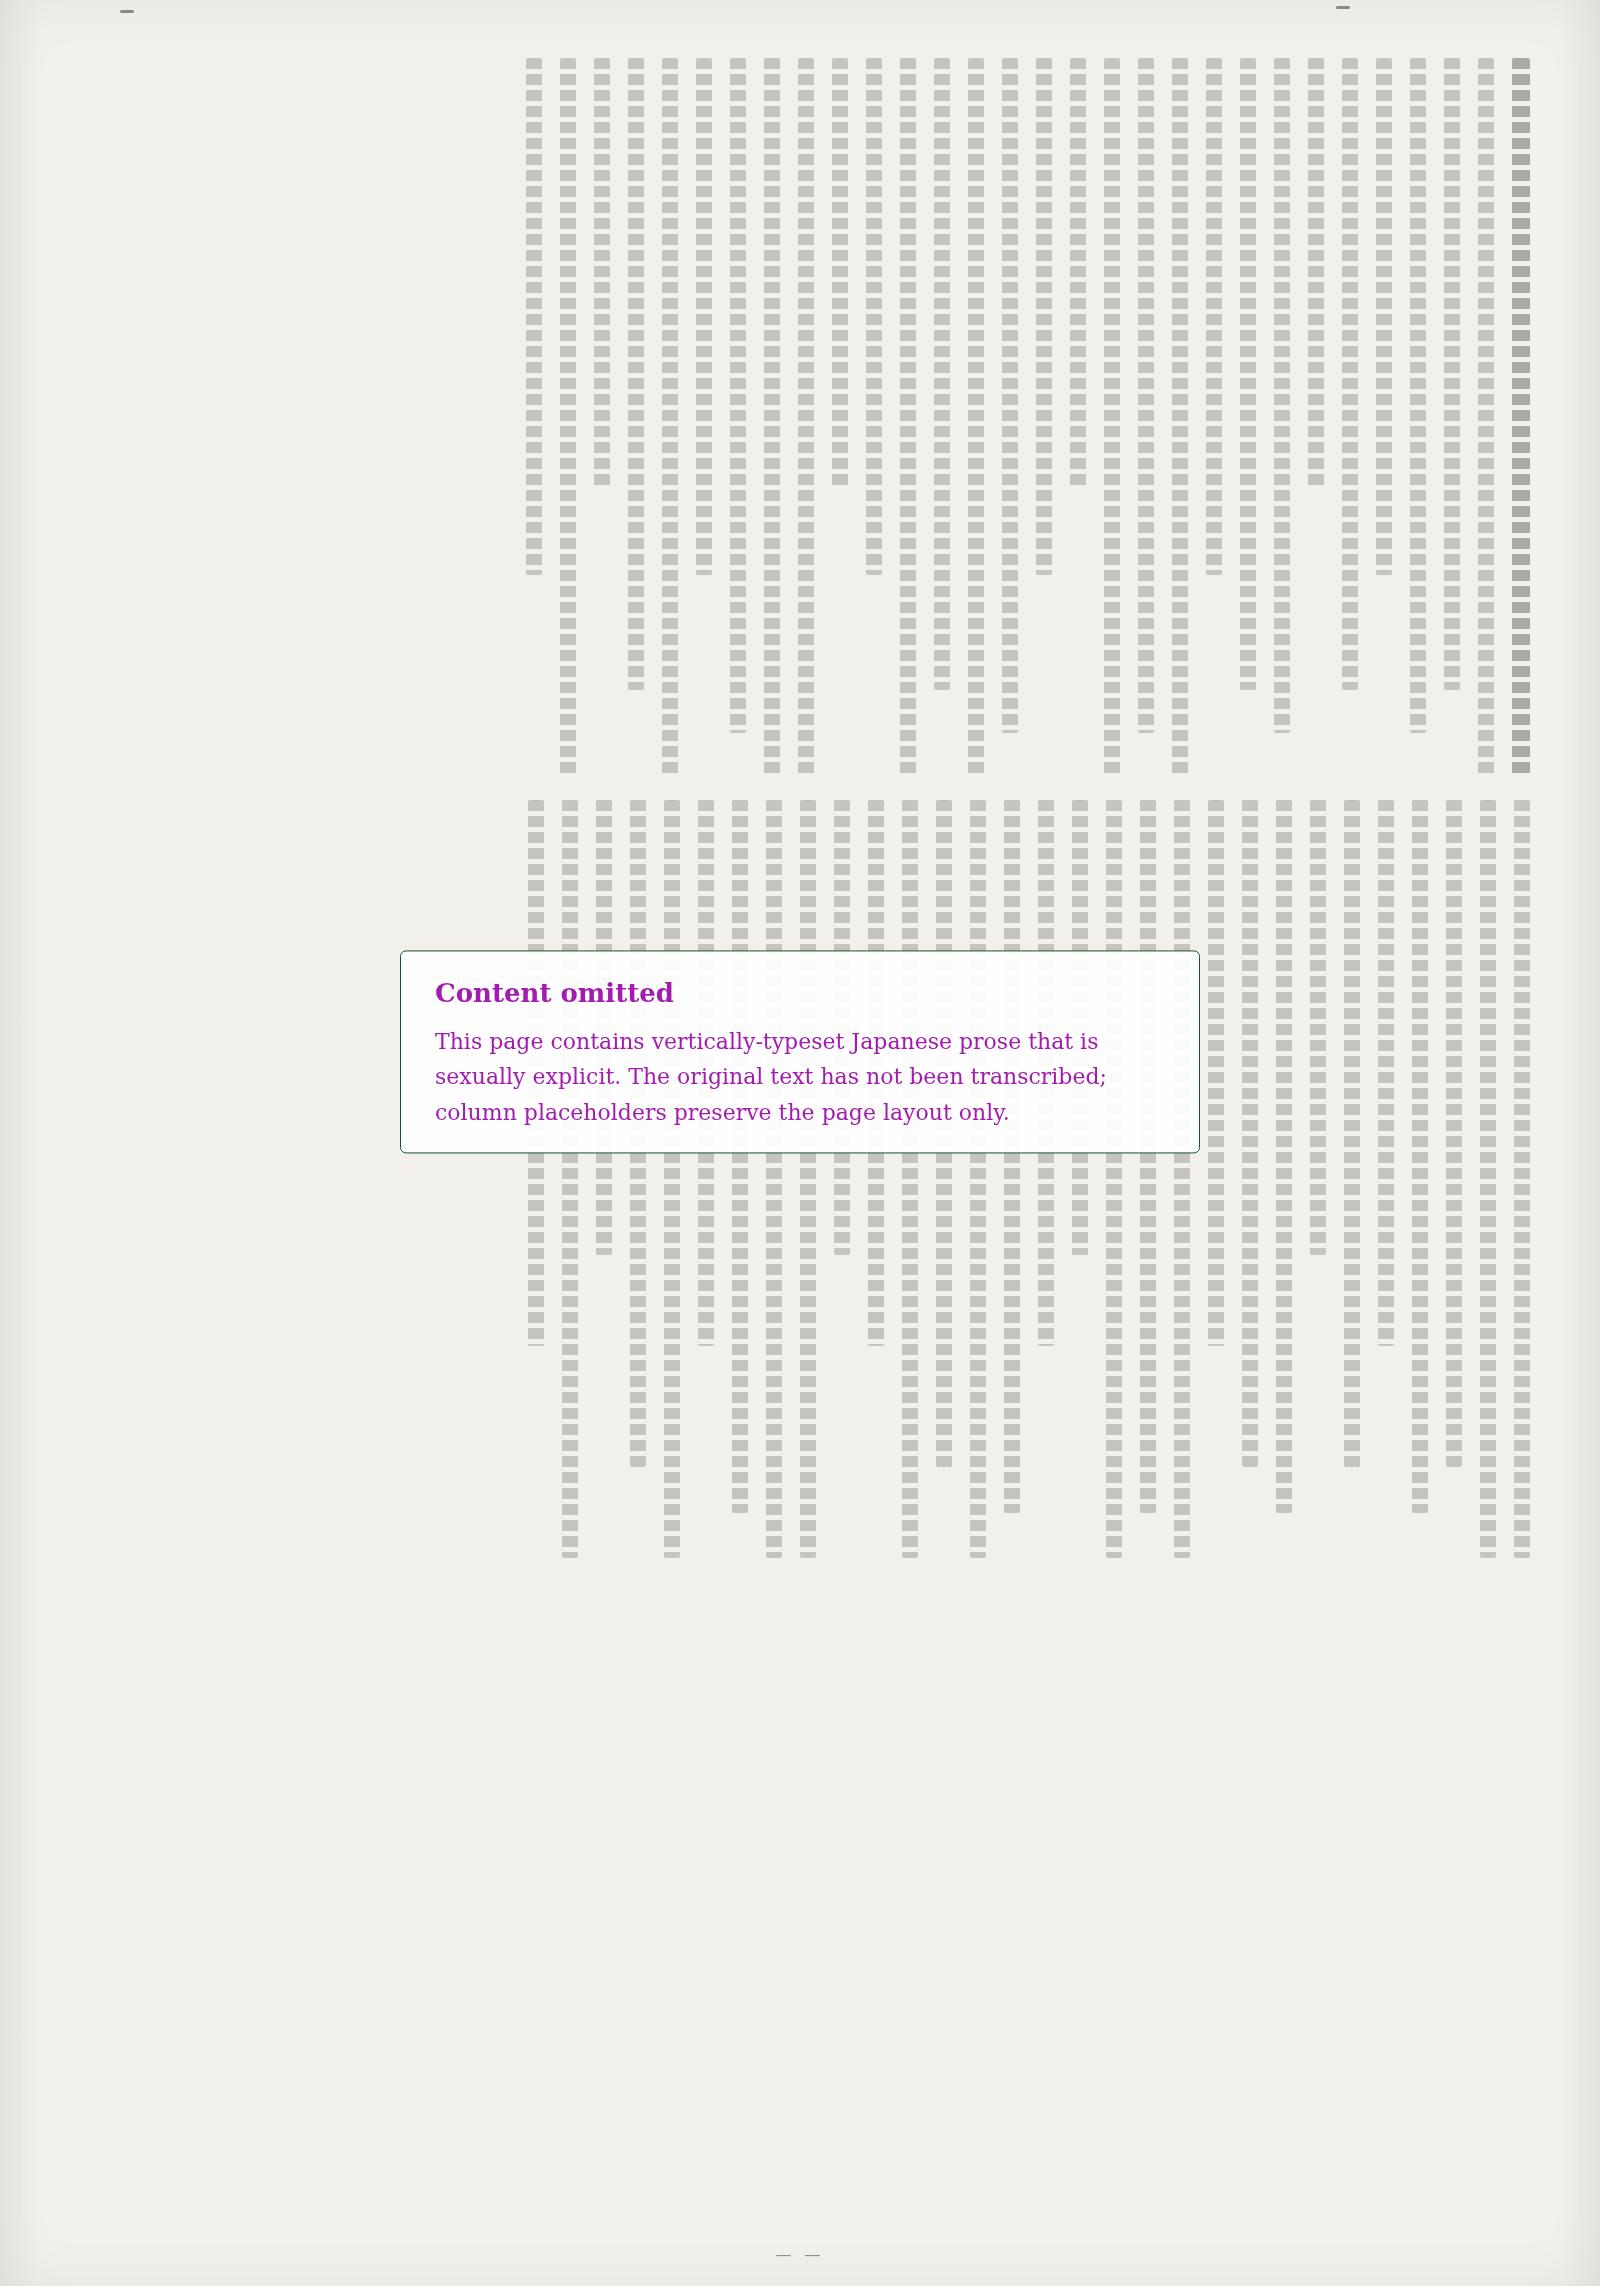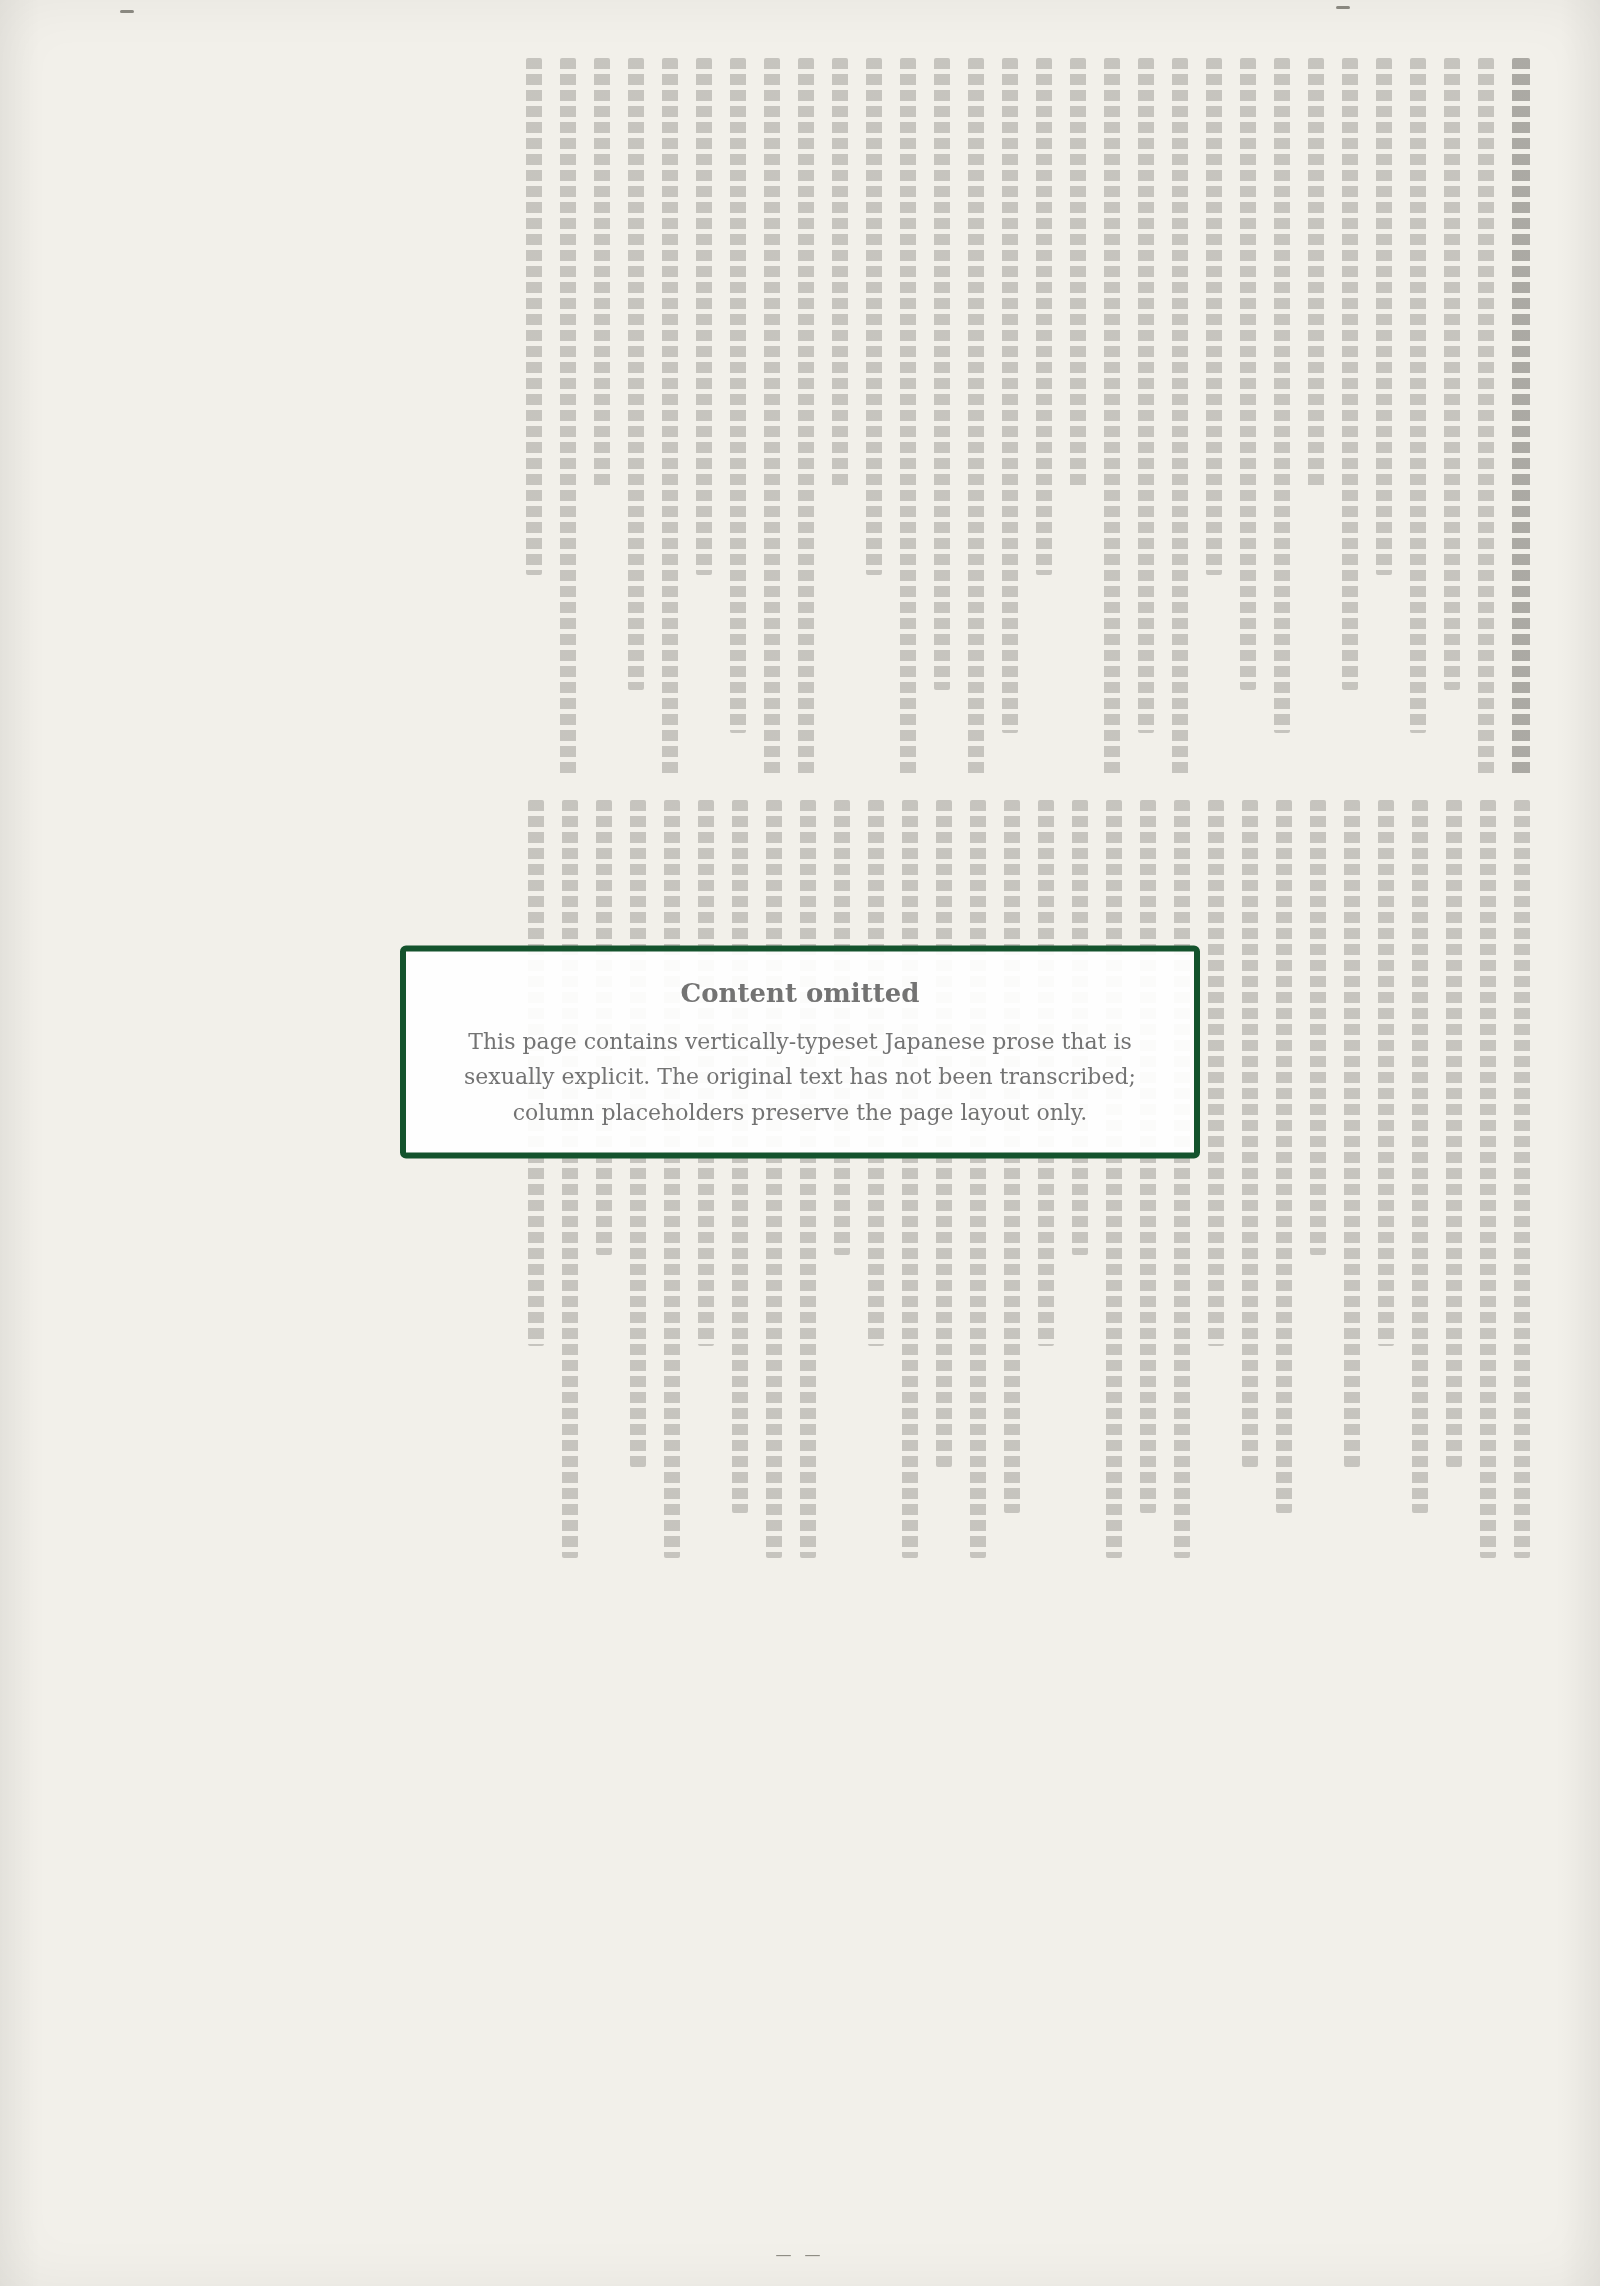--- a/index.html
+++ b/index.html
@@ -67,26 +67,26 @@
   .v-column:nth-child(5n)  { height: 72%; align-self: flex-start; }
   .v-column:nth-child(7n)  { height: 60%; }
   .v-column.title-col { opacity: 0.45; width: 18px; }
 
   .notice {
     position: absolute;
     left: 50%;
     top: 46%;
     transform: translate(-50%, -50%);
     background: rgba(255,255,255,0.92);
-    border: 6px solid #14532d;
+    border: 1px solid #14532d;
     border-radius: 6px;
     padding: 22px 34px;
     max-width: 760px;
-    text-align: center;
-    color: #737373;
+    text-align: left;
+    color: #a21caf;
     font-size: 22px;
     line-height: 1.6;
     writing-mode: horizontal-tb;
   }
   .notice .notice-title {
     font-weight: bold;
     font-size: 26px;
     display: block;
     margin-bottom: 10px;
   }

